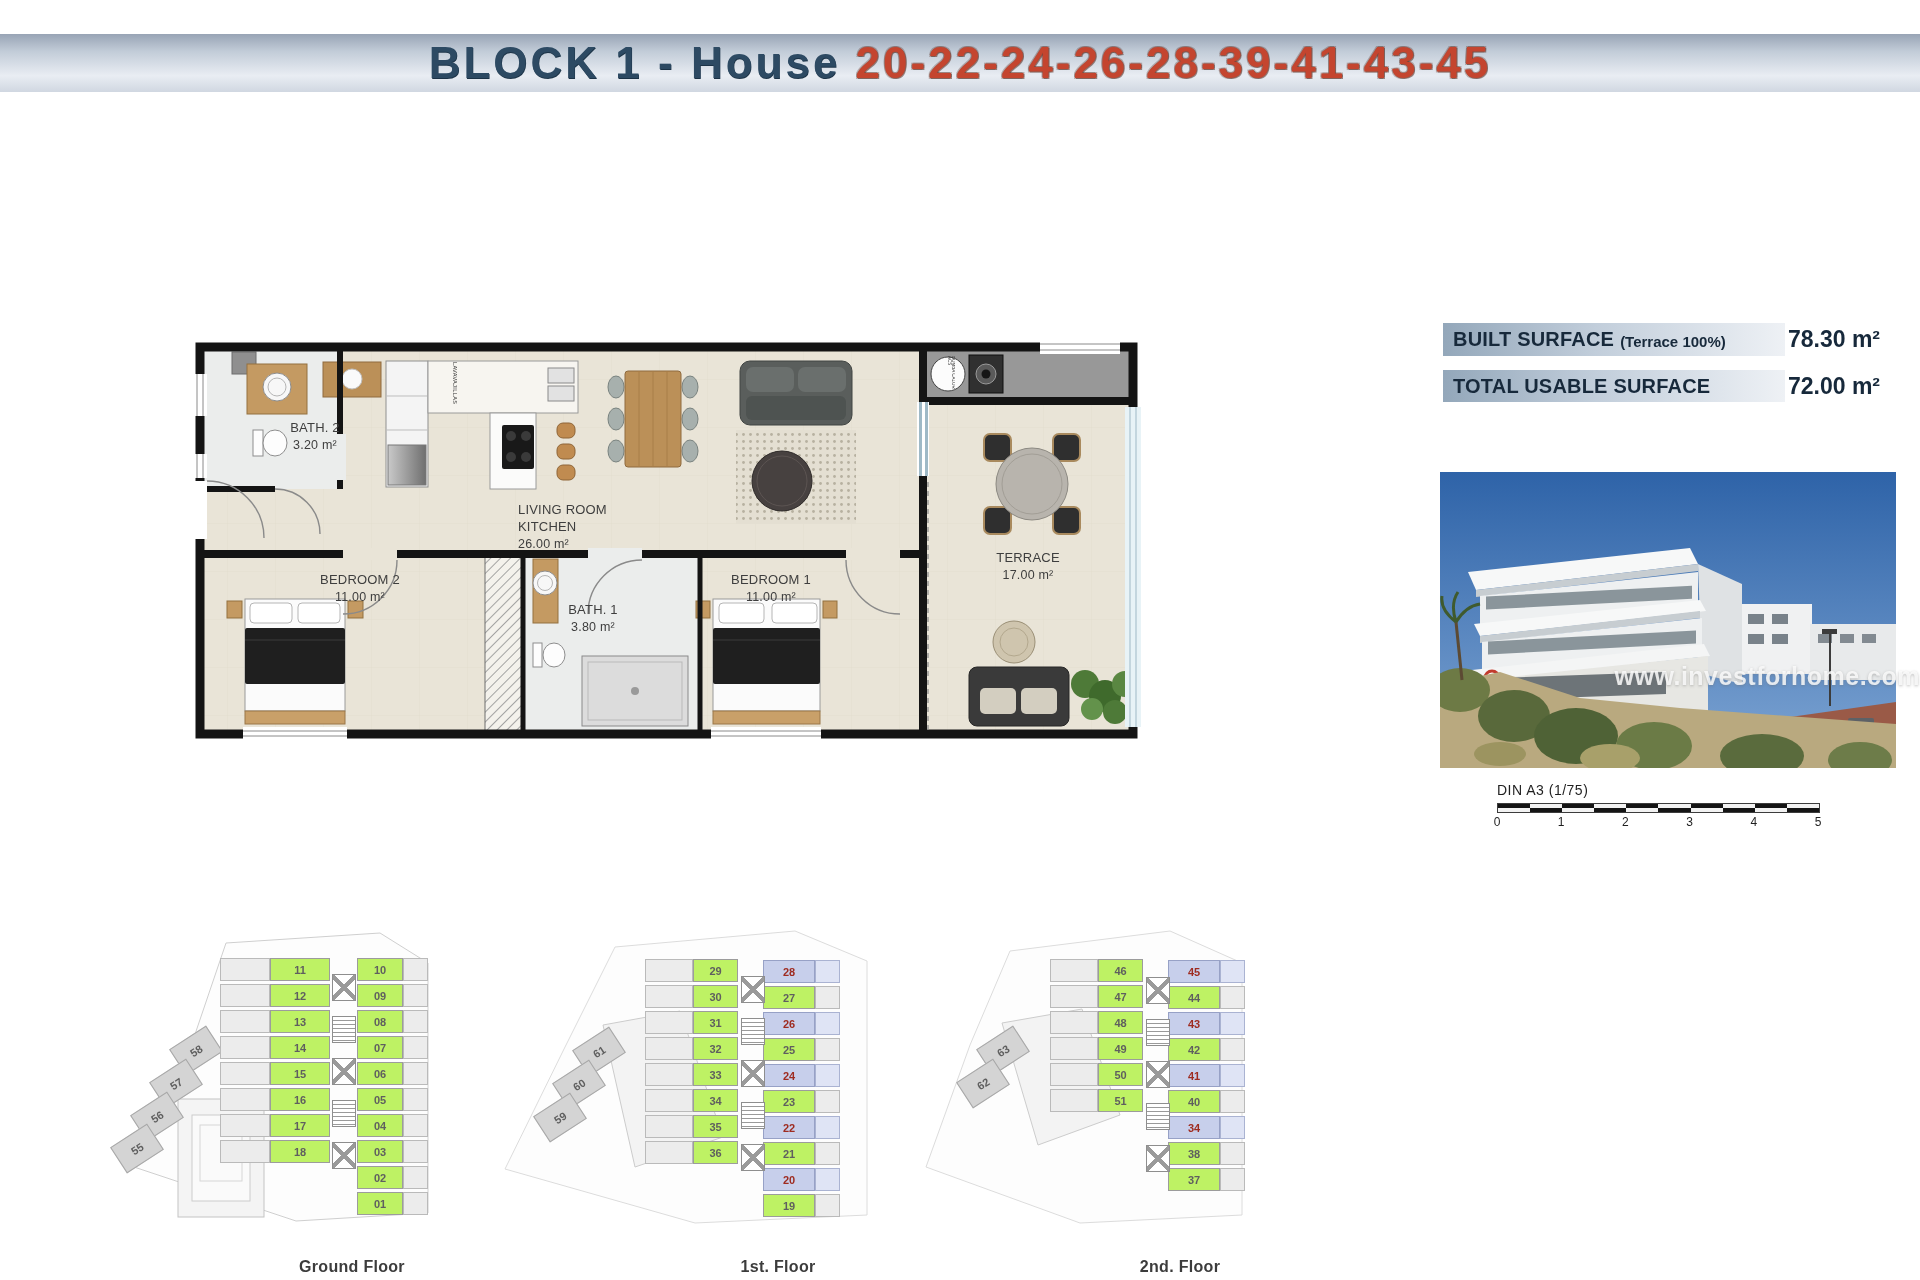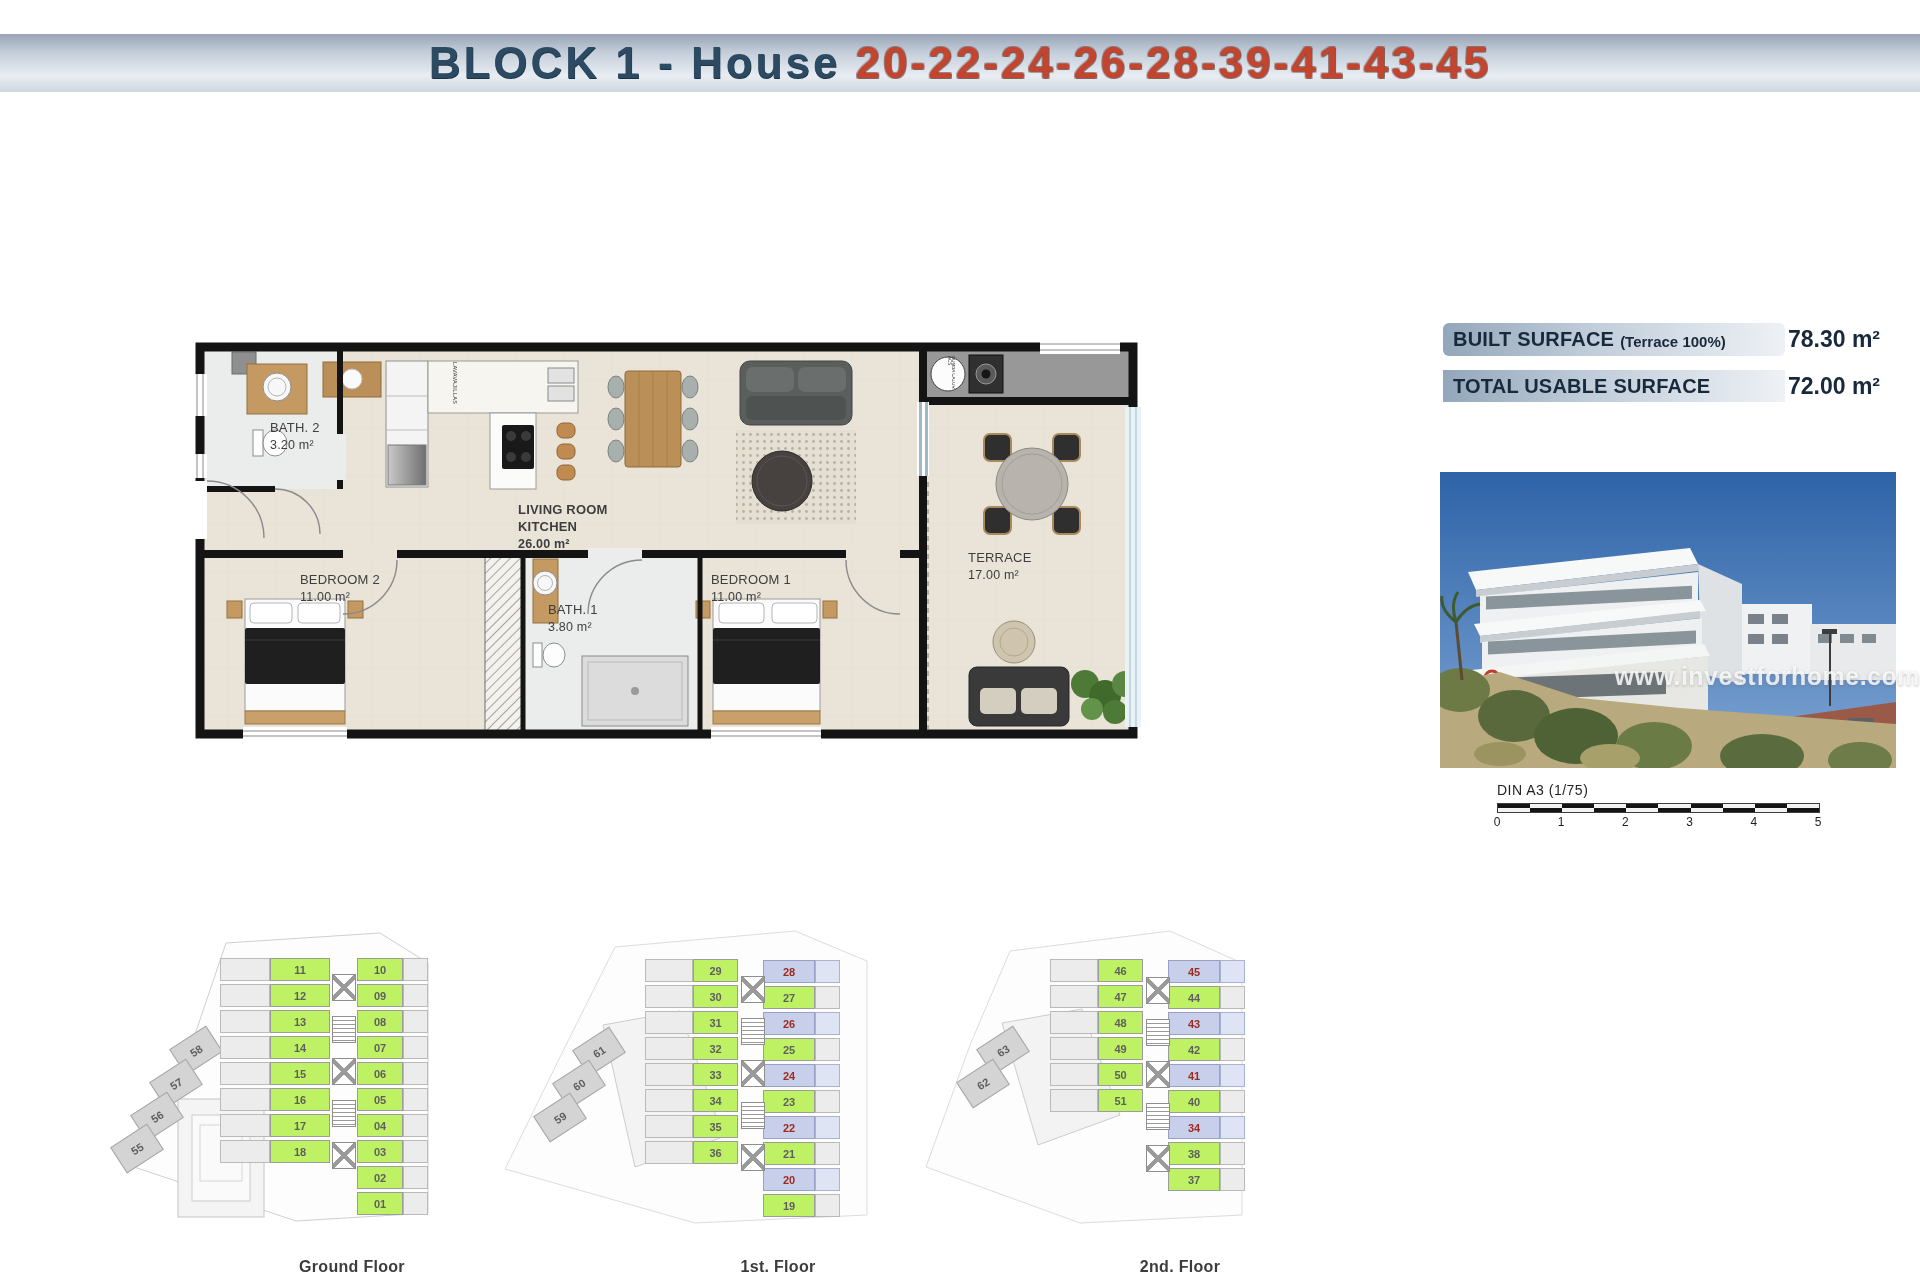--- a/index.html
+++ b/index.html
@@ -20,24 +20,24 @@
   .sbar{position:absolute;left:1443px;width:342px;height:33px;
     background:linear-gradient(90deg,#93a7ba 0%,#c2cedb 45%,#eef1f5 100%);
     display:flex;align-items:center;padding-left:10px;box-sizing:border-box;}
   .sbar .lab{font-size:20px;font-weight:bold;color:#17293b;letter-spacing:.2px;}
   .sbar .sub{font-size:15px;font-weight:bold;color:#17293b;margin-left:6px;padding-top:3px;}
   .sval{position:absolute;left:1780px;width:100px;height:33px;display:flex;align-items:center;
     justify-content:flex-end;font-size:23px;font-weight:bold;color:#17293b;}
 
   
   .plan-svg{position:absolute;left:180px;top:250px;}
-  .room-label{position:absolute;color:#3e3e3e;text-align:left;line-height:1.3;letter-spacing:.2px;}
+  .room-label{position:absolute;color:#3e3e3e;text-align:center;line-height:1.3;letter-spacing:.2px;}
   .room-label .rname{font-size:13px;}
   .room-label .rarea{font-size:12.5px;}
-  .room-label.la{text-align:left;font-weight:bold;}
+  .room-label.la{text-align:left;}
   .vtext{position:absolute;writing-mode:vertical-rl;color:#333;line-height:1;}
   #dishwasher-label{left:451px;top:328px;font-size:5.5px;letter-spacing:.4px;}
   #heatpump-label{left:941px;top:322px;font-size:4.5px;width:14px;height:38px;overflow:hidden;}
 
   
   .watermark{position:absolute;left:0;top:628px;width:1920px;text-align:right;
     font-size:25px;font-weight:bold;color:rgba(252,252,252,.85);letter-spacing:.5px;
     text-shadow:0 1px 3px rgba(110,110,110,.45);z-index:5;}
 
   
@@ -104,21 +104,21 @@
 <body>
 
 <div id="page">
 
   <div class="header">
     <div class="title">
       <span class="pre">BLOCK 1 - House </span><span class="num">20-22-24-26-28-39-41-43-45</span>
     </div>
   </div>
 
-  <div class="sbar" style="top:289px;border-radius:6px;">
+  <div class="sbar" style="top:289px;">
     <span class="lab">BUILT SURFACE</span>
     <span class="sub">(Terrace 100%)</span>
   </div>
   <div class="sval" style="top:289px;">78.30 m²</div>
   <div class="sbar" style="top:336px;height:32px;">
     <span class="lab">TOTAL USABLE SURFACE</span>
     <span class="sub"></span>
   </div>
   <div class="sval" style="top:336px;height:32px;">72.00 m²</div>
 

